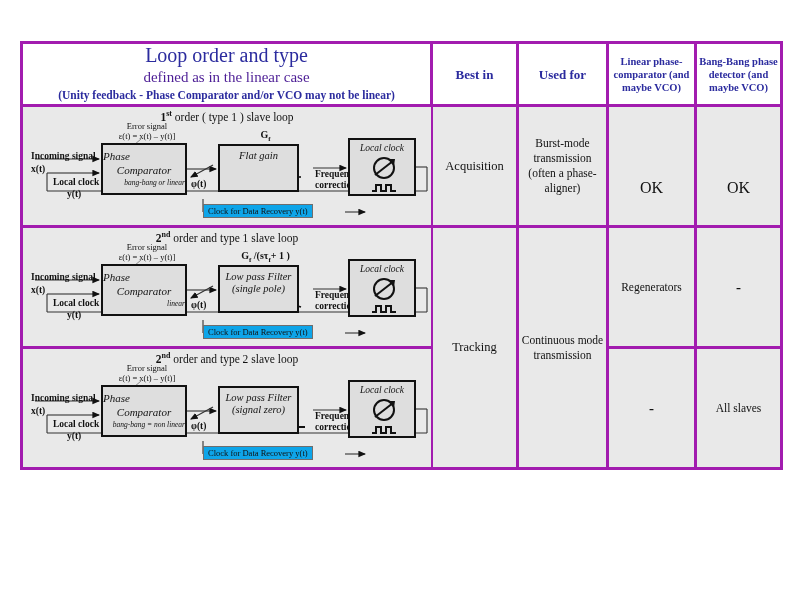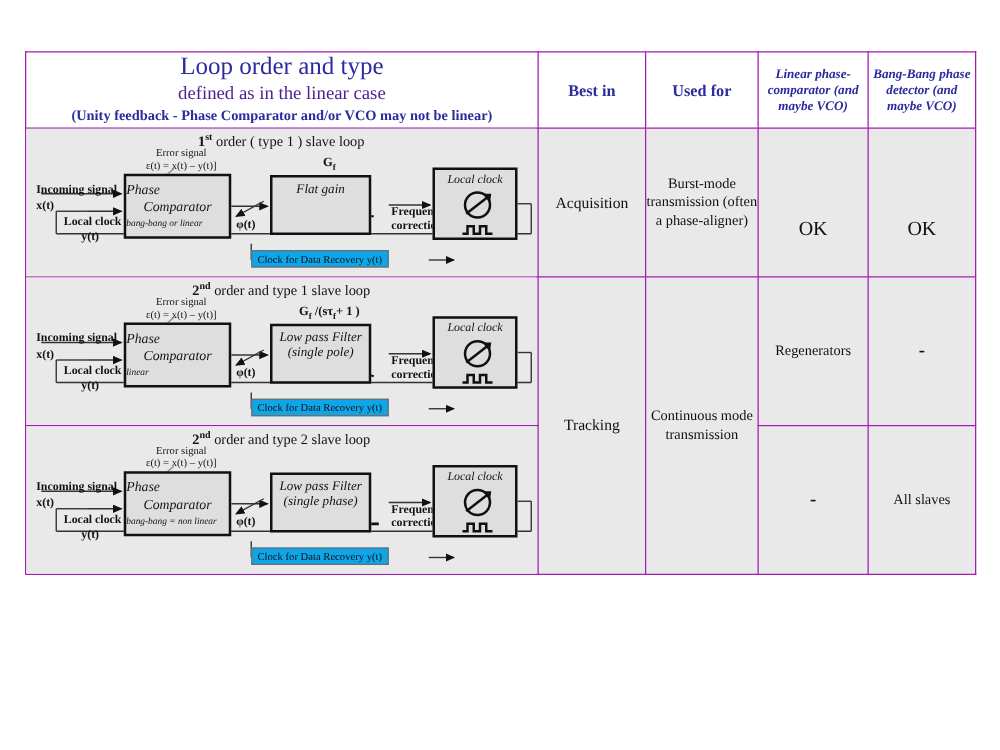--- a/index.html
+++ b/index.html
@@ -7,42 +7,42 @@
        font-family:"Liberation Serif", serif;}
   .page{position:relative;width:800px;height:600px;}
 
   table.main{
     position:absolute; left:20px; top:41px;
     border-collapse:collapse;
     width:760px;
     table-layout:fixed;
   }
   table.main td{
-    border:1px solid #a21caf;
+    border:3px solid #a21caf;
     vertical-align:middle;
     text-align:center;
     background:#e9e9e9;
     padding:0;
   }
   table.main tr.hdr td{ background:#ffffff; }
 
   
   col.c-diagram{width:410px;}
   col.c-best{width:86px;}
   col.c-used{width:90px;}
   col.c-lin{width:88px;}
   col.c-bb{width:86px;}
 
   .title-cell{padding:6px 4px 8px 4px;}
   .title-l1{color:#2b2b9e;font-size:20px;line-height:23px;}
   .title-l2{color:#4c1d95;font-size:15px;line-height:20px;}
   .title-l3{color:#2b2b9e;font-size:11.5px;font-weight:bold;line-height:17px;}
 
   .hdr-txt{color:#2b2b9e;font-weight:bold;font-size:13px;line-height:15px;}
-  .hdr-small{color:#2b2b9e;font-weight:bold;font-size:10.5px;line-height:13px;font-style:italic;}
+  .hdr-small{color:#2b2b9e;font-weight:bold;font-size:10.5px;line-height:13px;}
 
   .cellword{font-size:12.5px;color:#111;line-height:15px;}
   .cellword.sm{font-size:11.5px;}
   .cellbig{font-size:16px;color:#111;margin-top:44px;}
   .dash{font-size:15px;color:#111;font-weight:bold;}
 
   
   .diagram{position:relative;width:408px;height:118px;background:#e9e9e9;}
   .dtitle{position:absolute;left:0;top:2px;width:408px;text-align:center;
           font-size:11.5px;font-weight:bold;color:#111;}
@@ -52,21 +52,21 @@
   .box{position:absolute;background:#dedede;border:2px solid #111;
        box-sizing:border-box;}
   .box.pc{left:78px;top:36px;width:86px;height:52px;}
   .box.flt{left:195px;top:37px;width:81px;height:48px;}
   .box.clk{left:325px;top:31px;width:68px;height:58px;}
 
   .pc-t1{position:absolute;left:0;top:5px;width:100%;text-align:left;
          font-style:italic;font-size:11px;color:#111;}
   .pc-t2{position:absolute;left:0;top:19px;width:100%;text-align:center;
          font-style:italic;font-size:11px;color:#111;}
-  .pc-t3{position:absolute;left:0;top:33px;width:100%;text-align:left;
+  .pc-t3{position:absolute;left:0;top:33px;width:100%;text-align:right;
          font-style:italic;font-size:7.5px;color:#111;line-height:9px;}
 
   .flt-t1{position:absolute;left:0;top:4px;width:100%;text-align:center;
           font-style:italic;font-size:10.5px;color:#111;}
   .flt-t2{position:absolute;left:0;top:16px;width:100%;text-align:center;
           font-style:italic;font-size:10.5px;color:#111;}
 
   .clk-t{position:absolute;left:0;top:3px;width:100%;text-align:center;
          font-style:italic;font-size:9.5px;color:#111;}
 
@@ -328,21 +328,21 @@
               <div class="gain" style="left:195px;top:22px;width:95px;text-align:center;margin-top:32px;"><b>G</b><sub>f</sub><b> (sτ</b><sub>z</sub><b> + 1 )/sτ</b><sub>z</sub></div>
               <div class="lbl b" style="left:292px;top:62px;">Frequency</div>
               <div class="lbl b" style="left:292px;top:73px;">correction</div>
               <div class="box pc">
                 <div class="pc-t1">Phase</div>
                 <div class="pc-t2">Comparator</div>
                 <div class="pc-t3">bang-bang = non linear</div>
               </div>
               <div class="box flt">
                 <div class="flt-t1">Low pass Filter</div>
-                <div class="flt-t2">(single phase)</div>
+                <div class="flt-t2">(signal zero)</div>
               </div>
               <div class="box clk">
                 <div class="clk-t">Local clock</div>
                 <svg viewBox="0 0 68 42" style="position:absolute;left:0;top:15px;width:68px;height:42px">
                   <circle cx="34" cy="13" r="10" fill="none" stroke="#111" stroke-width="2"></circle>
                   <line x1="25" y1="20" x2="43" y2="6" stroke="#111" stroke-width="2"></line>
                   <path d="M38,4 L45,4 L44,11 z" fill="#111"></path>
                   <path d="M22,36 L26,36 L26,30 L31,30 L31,36 L36,36 L36,30 L41,30 L41,36 L46,36" fill="none" stroke="#111" stroke-width="2"></path>
                 </svg>
               </div>

